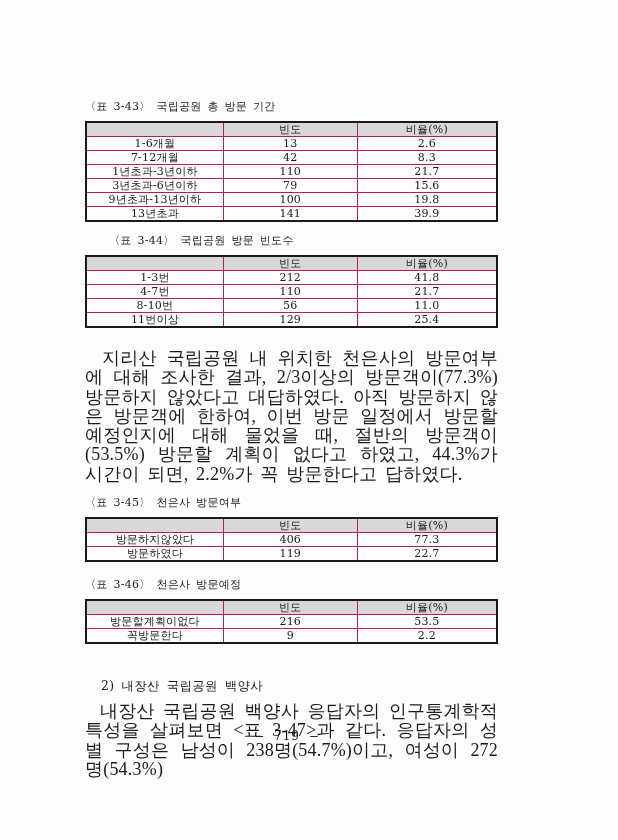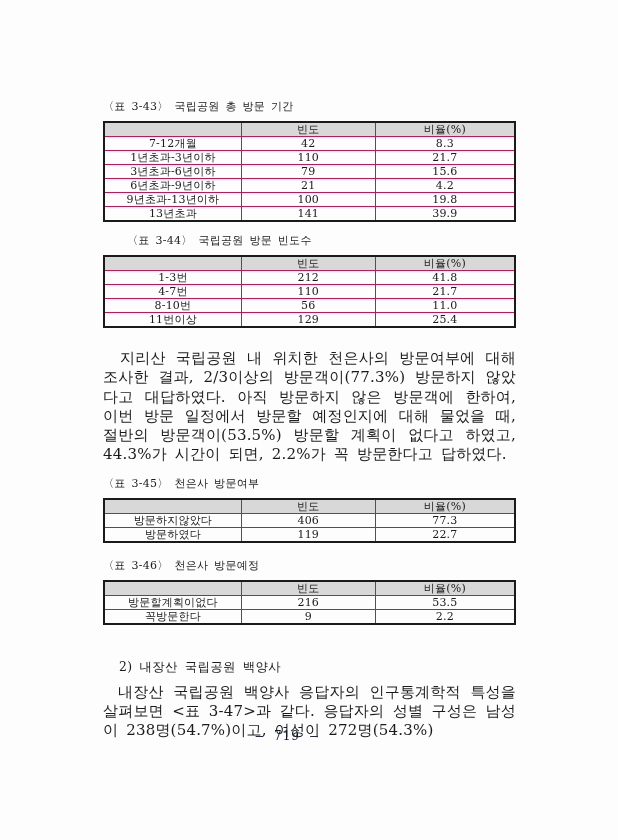--- a/index.html
+++ b/index.html
@@ -10,21 +10,21 @@
     font-family: "DejaVu Serif", "Liberation Serif", serif;
     color: #1b1b1b;
   }
   .page {
     position: relative;
     width: 618px; height: 840px;
     background: #fdfdfd;
   }
   .content {
     position: absolute;
-    left: 103px; top: 99px;
+    left: 85px; top: 99px;
     width: 413px;
   }
   .caption {
     font-size: 11px;
     letter-spacing: 0.3px;
     word-spacing: 2px;
     color: #1b1b1b;
   }
   .cap-43 { margin-top: 0; }
   .cap-44 { margin-top: 11px; margin-left: 24px; }
@@ -49,26 +49,27 @@
     padding: 0;
     line-height: 13px;
     height: 14px;
     letter-spacing: 0.2px;
   }
   th {
     background: #d8d8d8;
     height: 13px;
   }
   .body-para {
-    font-size: 15px;
+    font-size: 18px;
     line-height: 19.3px;
     text-align: justify;
     text-align-last: left;
     word-spacing: 3px;
     letter-spacing: 0.2px;
+    font-family: Liberation Serif, serif;
   }
   .para-1 { margin-top: 21px; text-indent: 17px; }
   .section-heading {
     margin-top: 34px;
     padding-left: 16px;
     font-size: 12.4px;
     word-spacing: 3px;
     letter-spacing: 0.3px;
   }
   .para-2 { margin-top: 7px; text-indent: 15px; }
@@ -98,40 +99,40 @@
         </colgroup>
       <thead>
         <tr>
           <th></th>
           <th>빈도</th>
           <th>비율(%)</th>
         </tr>
       </thead>
       <tbody>
           <tr>
+            <td>1-6개월</td>
+            <td>13</td>
+            <td>2.6</td>
+          </tr>
+          <tr>
             <td>7-12개월</td>
             <td>42</td>
             <td>8.3</td>
           </tr>
           <tr>
             <td>1년초과-3년이하</td>
             <td>110</td>
             <td>21.7</td>
           </tr>
           <tr>
             <td>3년초과-6년이하</td>
             <td>79</td>
             <td>15.6</td>
           </tr>
           <tr>
-            <td>6년초과-9년이하</td>
-            <td>21</td>
-            <td>4.2</td>
-          </tr>
-          <tr>
             <td>9년초과-13년이하</td>
             <td>100</td>
             <td>19.8</td>
           </tr>
           <tr>
             <td>13년초과</td>
             <td>141</td>
             <td>39.9</td>
           </tr>
         </tbody>

